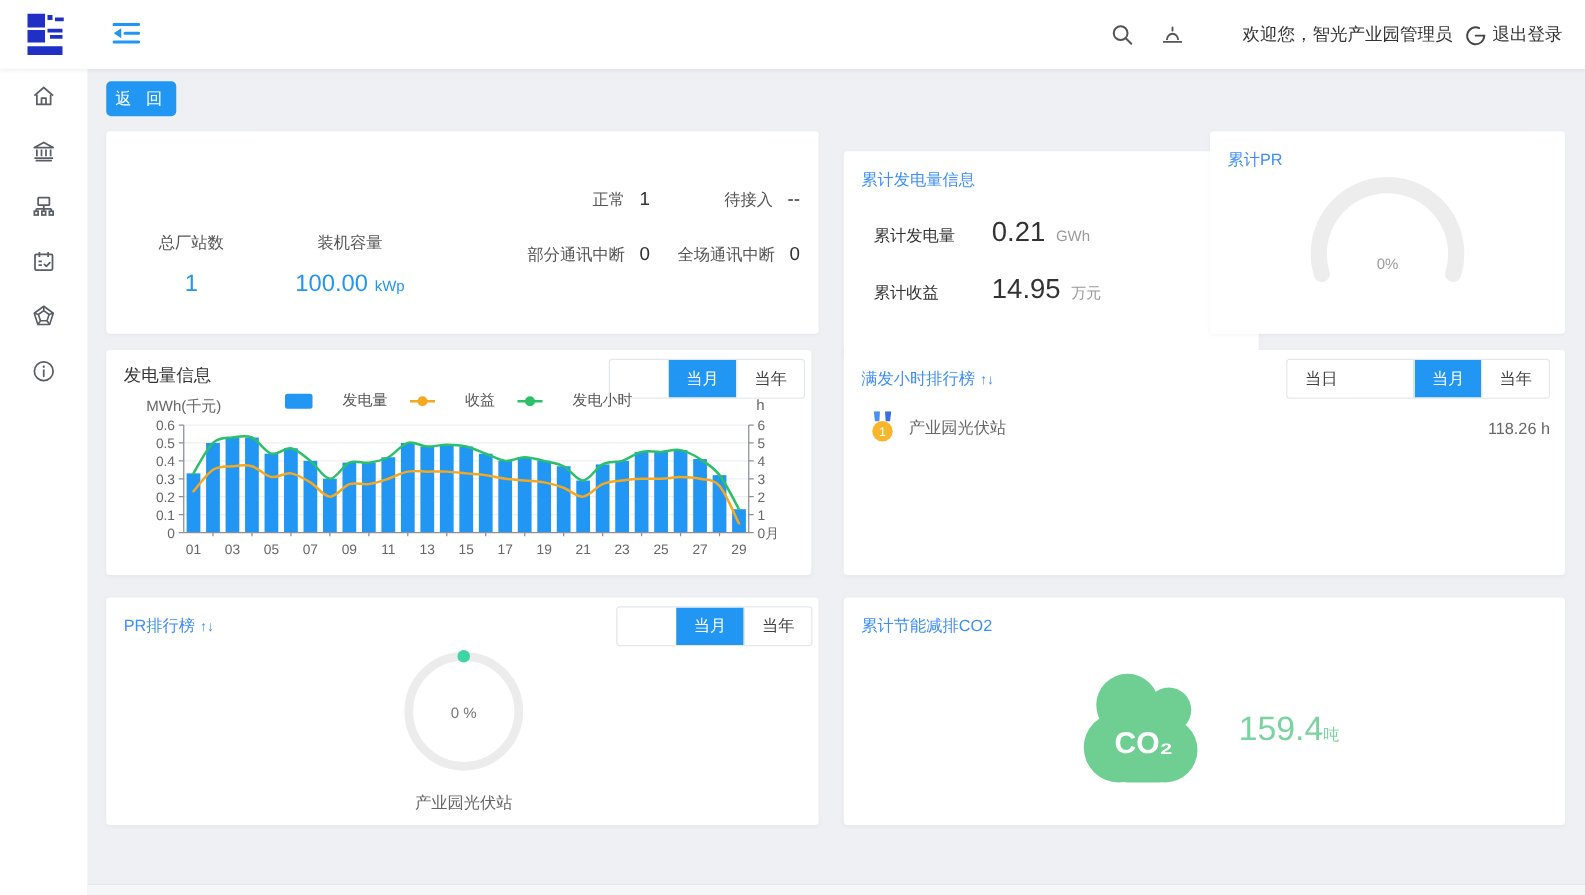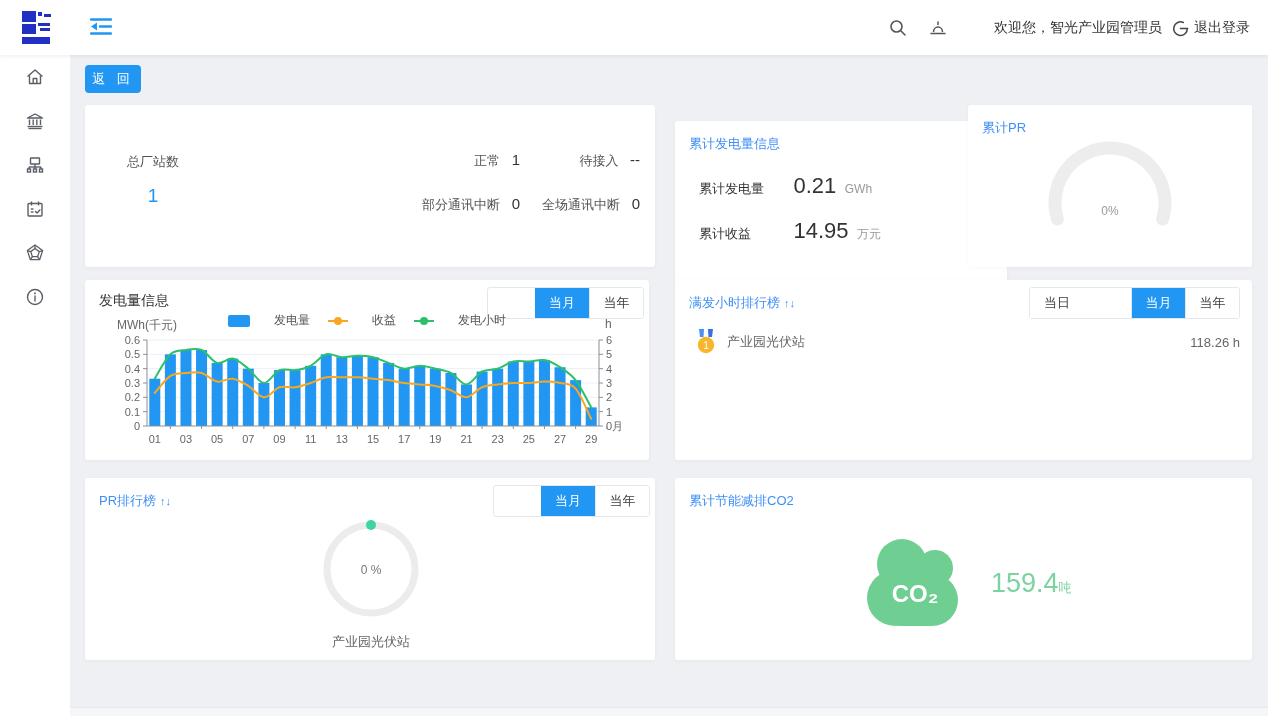--- a/index.html
+++ b/index.html
@@ -15,21 +15,21 @@
   .sidebar { position:absolute; left:0; top:55px; width:70px; height:661px; background:#fff; }
   .side-item { width:70px; height:44px; display:flex; align-items:center; justify-content:center; cursor:pointer; }
   .content { position:absolute; left:70px; top:55px; width:1198px; height:661px; background:#eef0f4; }
   .card { position:absolute; background:#fff; border-radius:3px; box-shadow:0 1px 4px rgba(0,0,0,.04); }
   .card-title-blue { position:absolute; left:14px; top:14px; font-size:13px; color:#3e8ef7; }
   .card-title-dark { position:absolute; left:14px; top:12px; font-size:14px; color:#333; }
   .sort-ico { font-size:11px; color:#3e8ef7; margin-left:4px; }
   .back-btn { position:absolute; left:15px; top:10px; width:56px; height:28px; background:#2196f3; color:#fff;
     font-size:13px; border:none; border-radius:4px; cursor:pointer; letter-spacing:4px; }
   
-  .ov-col { position:absolute; text-align:center; }
+  .ov-col { position:absolute; text-align:center;margin-top:32px; }
   .ov-label { font-size:13px; color:#555; }
   .ov-value { font-size:19px; color:#2196f3; margin-top:14px; }
   .ov-unit { font-size:12px; }
   .st-cell { position:absolute; font-size:13px; color:#555; white-space:nowrap; }
   .st-cell b { font-weight:normal; font-size:15px; color:#333; margin-left:8px; }
   
   .gi-row { position:absolute; left:24px; white-space:nowrap; }
   .gi-label { font-size:13px; color:#333; display:inline-block; width:84px; }
   .gi-value { font-size:22px; color:#333; margin-left:6px; }
   .gi-unit { font-size:12px; color:#999; margin-left:4px; }
@@ -159,20 +159,25 @@
 </div>
 
 <div class="content">
 
   <button class="back-btn">返 回</button>
 
   <div class="card" style="left:15px; top:50px; width:570px; height:162px;">
     <div class="ov-col" style="left:18px; top:48px; width:100px;">
       <div class="ov-label">总厂站数</div>
       <div class="ov-value">1</div>
+    </div>
+    <div class="ov-col" style="left:125px; top:48px; width:140px;">
+      <div class="ov-label">装机容量</div>
+      <div class="ov-value"><span>100.00</span>
+        <span class="ov-unit">kWp</span></div>
     </div>
     <div class="st-cell" style="left:290px; top:46px; width:145px; text-align:right;">
       <span>正常</span>
       <b>1</b>
     </div>
     <div class="st-cell" style="left:430px; top:46px; width:125px; text-align:right;">
       <span>待接入</span>
       <b>--</b>
     </div>
     <div class="st-cell" style="left:290px; top:90px; width:145px; text-align:right;">

